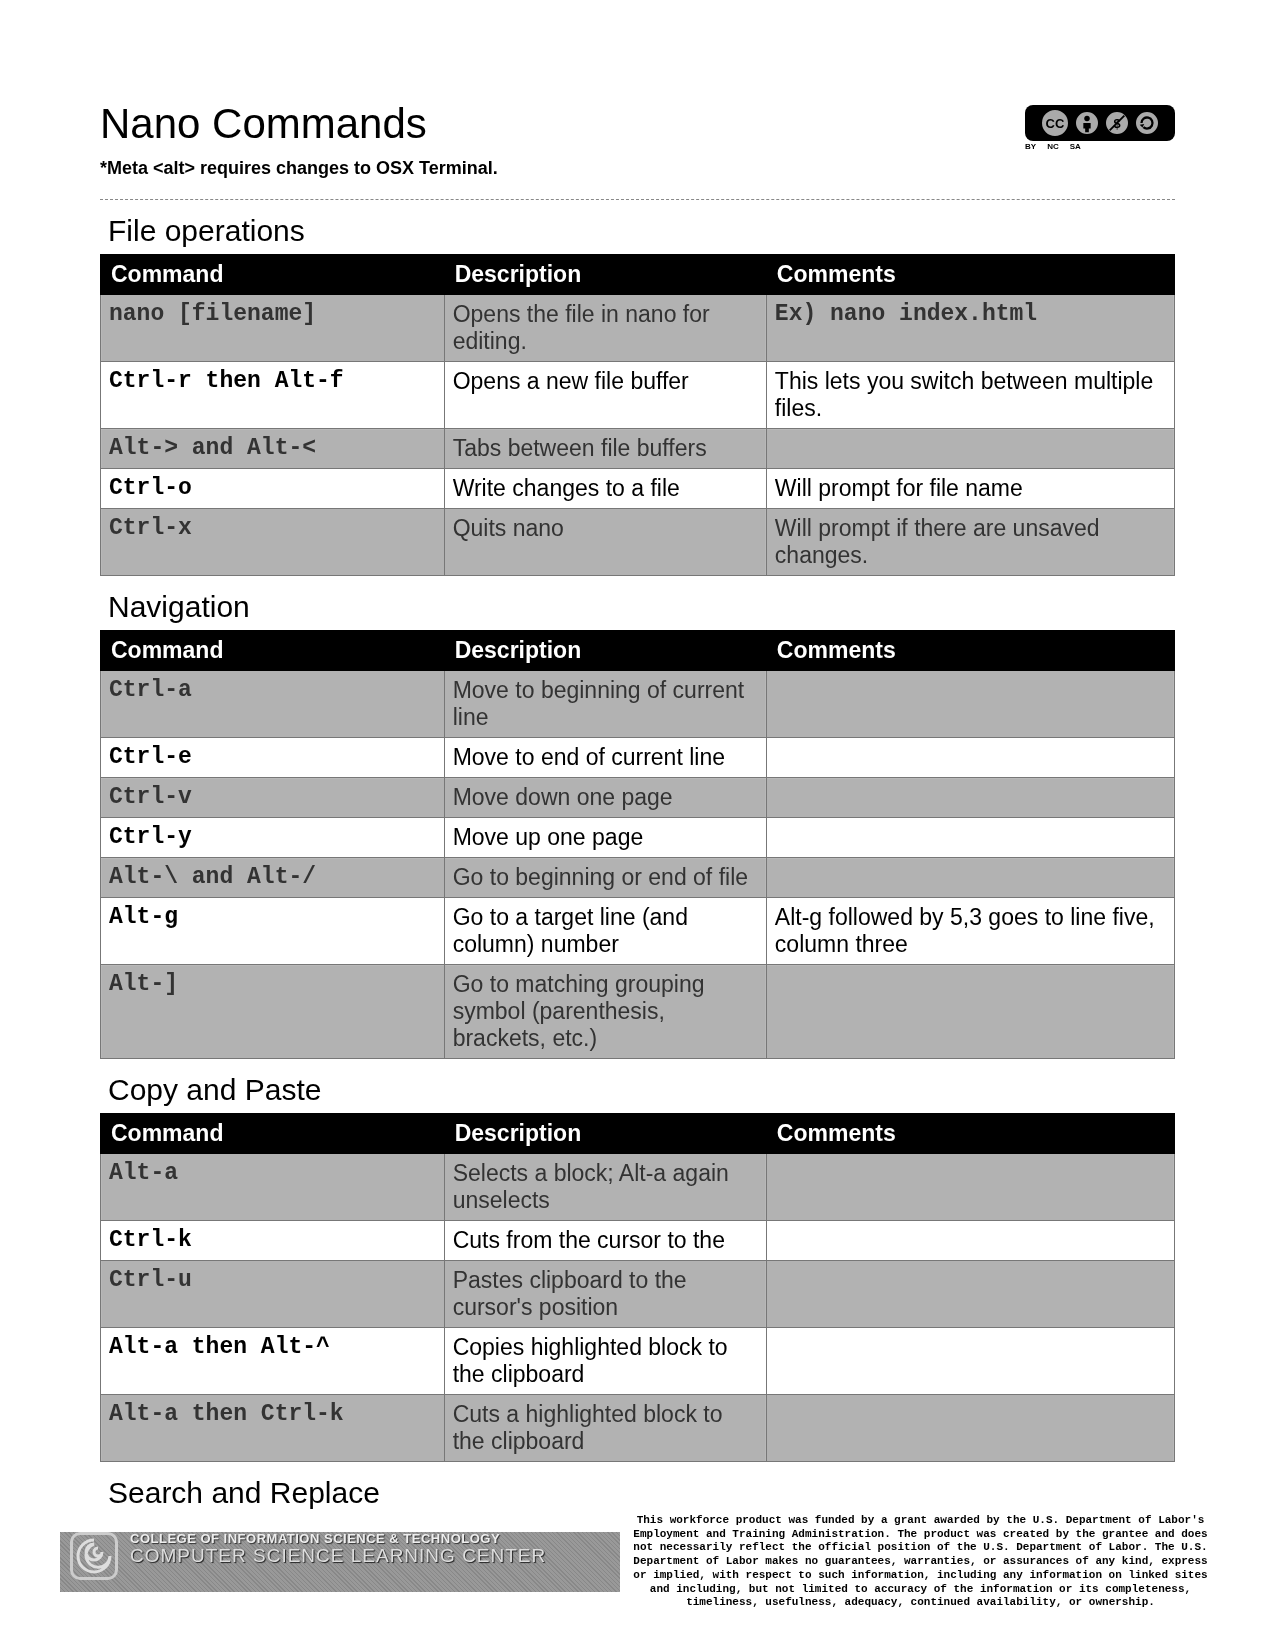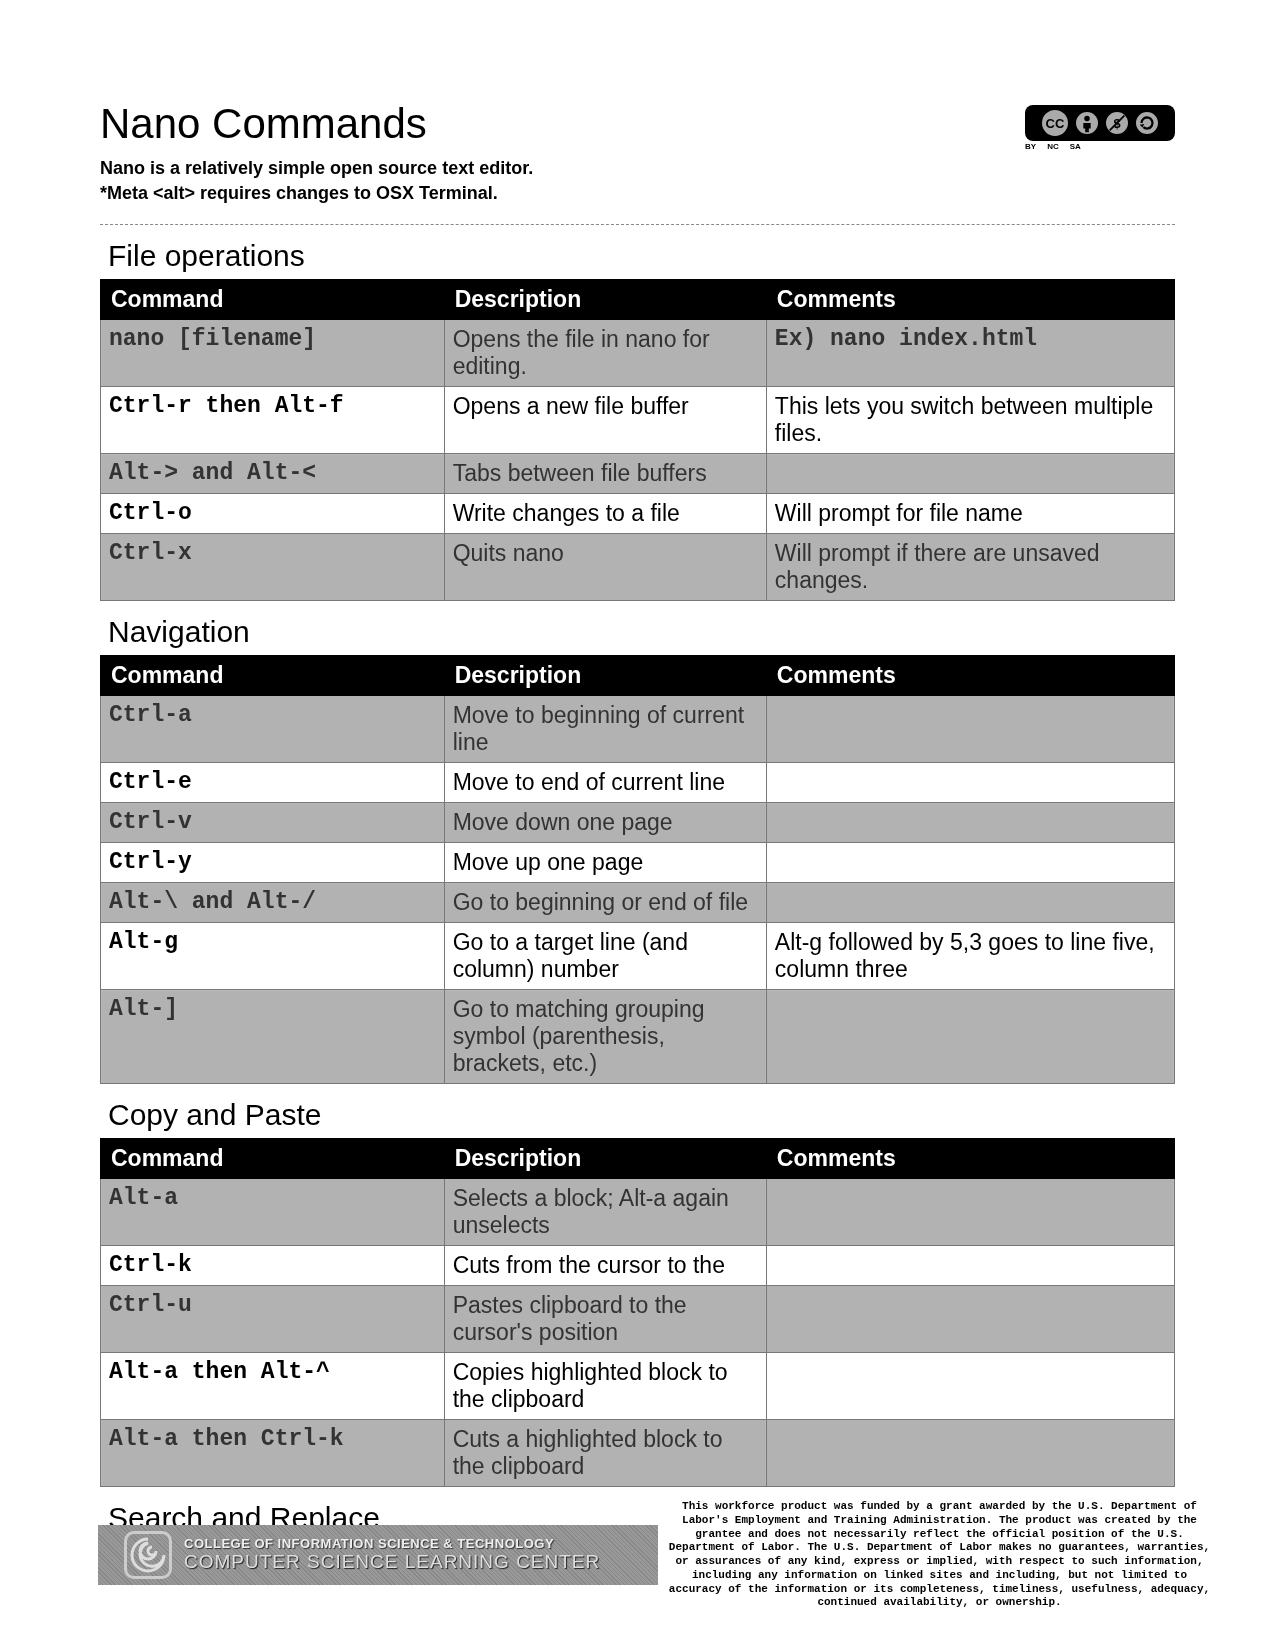--- a/index.html
+++ b/index.html
@@ -108,24 +108,23 @@
       left: 0; right: 0;
       padding: 0 60px;
       display: flex;
       align-items: center;
     }
     .footer-logo {
       height: 60px;
       flex: 0 0 560px;
       background-image: repeating-linear-gradient(45deg,#888 0,#888 1px,#999 1px,#999 3px);
       display: flex;
-      align-items: center;
-      padding-left: 26px;
+      align-items: flex-start;
+      padding-left: 10px;
       gap: 12px;
-      margin-left: 38px;
     }
     .footer-logo .spiral {
       width: 48px; height: 48px;
       border-radius: 10px;
       border: 3px solid #ccc;
       display: flex;
       align-items: center;
       justify-content: center;
     }
     .footer-logo .spiral svg { width: 40px; height: 40px; }
@@ -152,21 +151,20 @@
       text-align: center;
       font-family: Liberation Mono, monospace;
     }
   </style>
 </head>
 <body>
 
 <div class="header">
   <h1 class="title">Nano Commands</h1>
   <div class="subtitle">
-    <div>Nano is a relatively simple open source text editor.</div>
     <div>*Meta &lt;alt&gt; requires changes to OSX Terminal.</div>
   </div>
   <div class="cc-badge">
     <div>
       <div class="cc-pill">
         <div class="cc-circle big">CC</div>
         <div class="cc-circle">
           <svg viewBox="0 0 24 24">
               <circle cx="12" cy="7" r="3" fill="#000"></circle>
               <path d="M8 12h8v6H14v4H10v-4H8z" fill="#000"></path>

